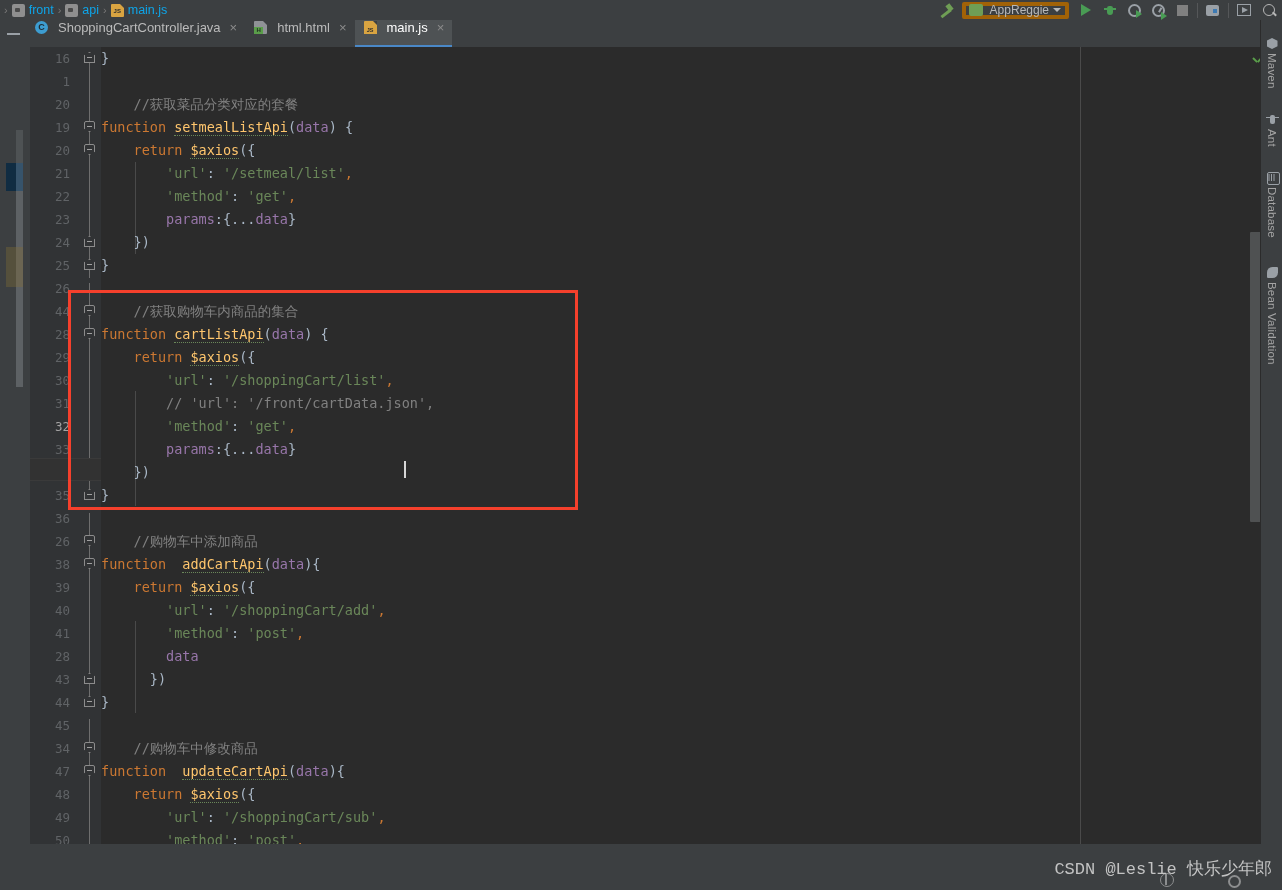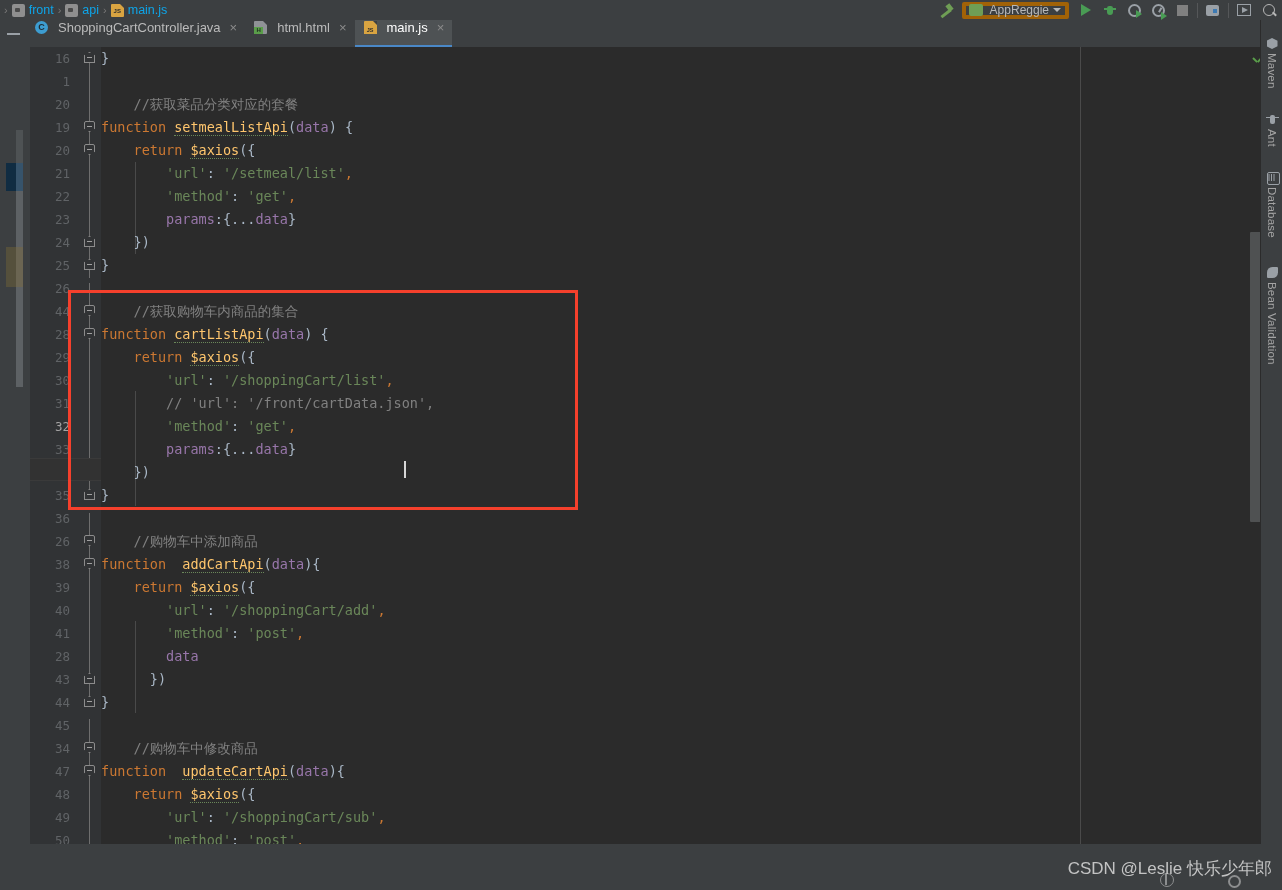--- a/index.html
+++ b/index.html
@@ -299,21 +299,21 @@
   .statusbar {
     position:absolute; left:0; bottom:0; width:1282px; height:46px; background:#3c3f41;
   }
   .bcrumb-bottom {
     position:absolute; left:24px; top:0; width:1145px; height:20px; background:#3c3f41;
     display:flex; align-items:center; padding-left:64px;
     color:#a9b7c6; font-size:12.5px;
   }
   .watermark {
     position:absolute; right:10px; bottom:10px; color:#cfcfcf; font-size:17px;
-    font-family:Liberation Sans, sans-serif; opacity:0.92;margin-left:12px;
+    font-family:Liberation Mono, monospace; opacity:0.92;margin-left:12px;
   }
   .wm-gear {
     position:absolute; right:42px; bottom:3px; width:15px;height:15px;opacity:0.55;
   }
   .wm-gear::before{
     content:"";position:absolute;left:3px;top:3px;width:9px;height:9px;border:2px solid #cfcfcf;border-radius:50%;
   }
   .wm-glob {
     position:absolute; right:108px; bottom:3px; width:15px;height:15px;opacity:0.55;
   }

